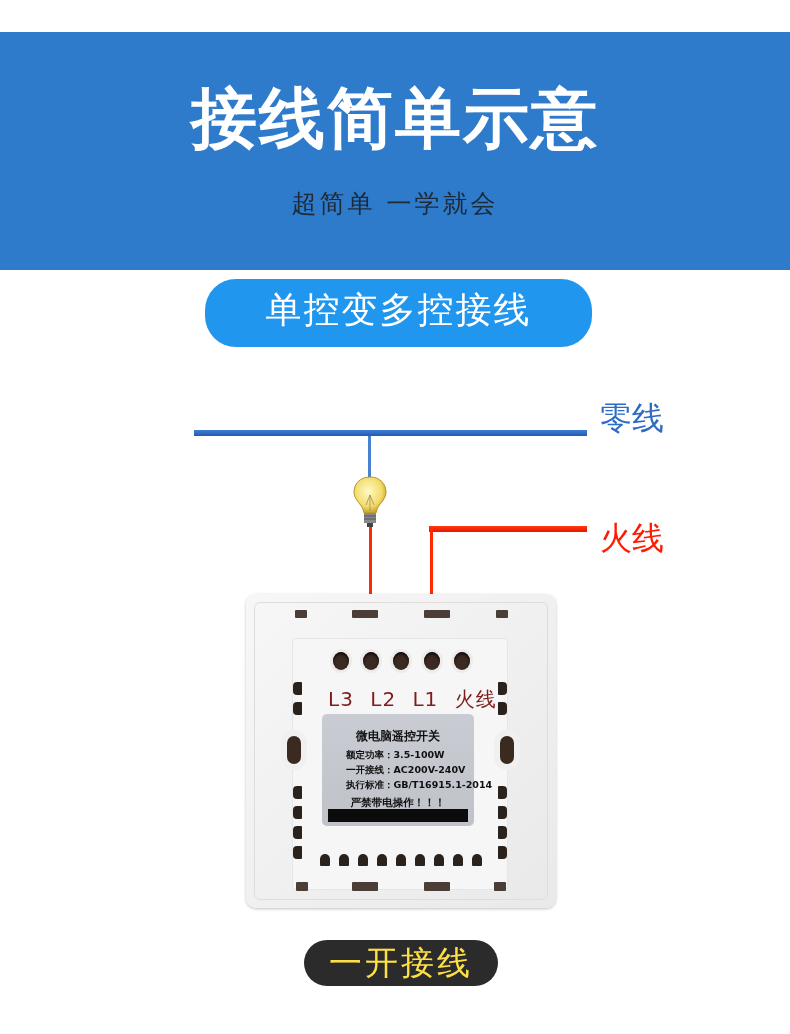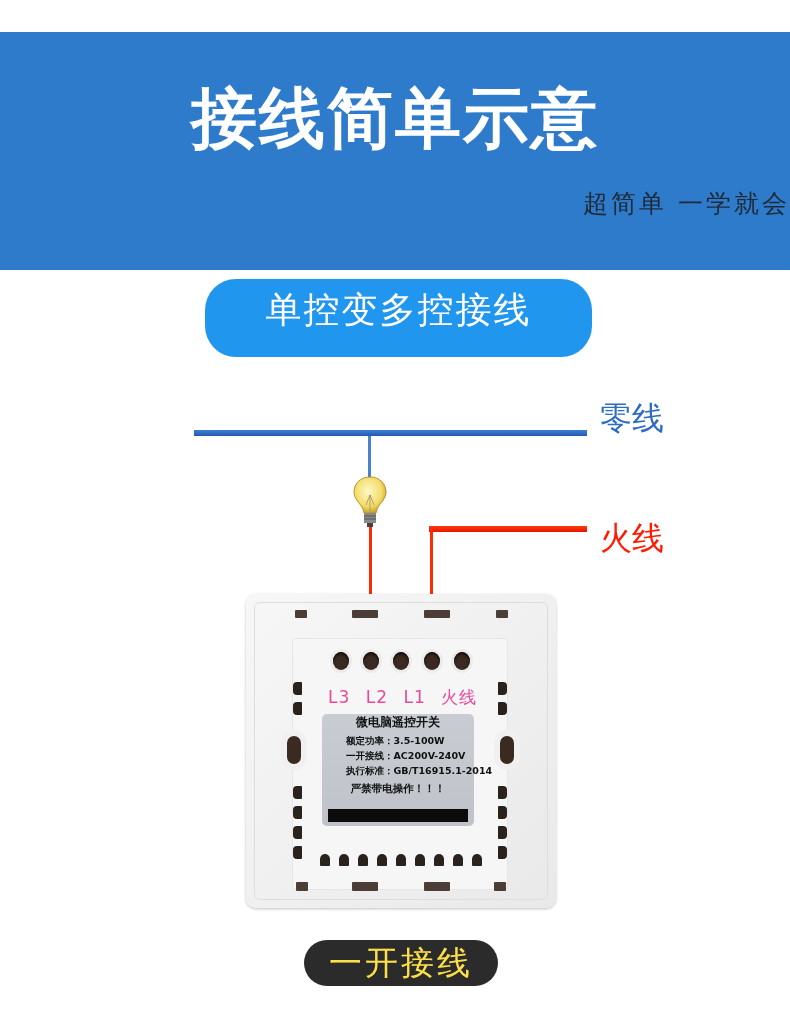--- a/index.html
+++ b/index.html
@@ -2,48 +2,48 @@
 <html><head>
 <meta charset="utf-8">
 <style>
   * { box-sizing: border-box; margin: 0; padding: 0; }
   html, body { width: 790px; height: 1034px; background: #ffffff; overflow: hidden; }
   body { position: relative; font-family: "DejaVu Sans", sans-serif; }
 
   .banner { position: absolute; left: 0; top: 0; width: 790px; height: 238px; background: #2e7bcc; margin-top: 32px; }
   .banner-title { position: absolute; left: 0; top: 42px; width: 790px; text-align: center;
     color: #ffffff; font-size: 66px; font-weight: bold; letter-spacing: 2px; line-height: 90px; }
-  .banner-sub { position: absolute; left: 0; top: 154px; width: 790px; text-align: right;
+  .banner-sub { position: absolute; left: 0; top: 154px; width: 790px; text-align: center;
     color: #1e2a36; font-size: 25px; letter-spacing: 3px; line-height: 36px; }
 
-  .pill { position: absolute; left: 205px; top: 279px; width: 387px; height: 78px; border-radius: 31px;
+  .pill { position: absolute; left: 205px; top: 279px; width: 387px; height: 68px; border-radius: 31px;
     background: #2196ee; color: #ffffff; font-size: 36px; text-align: center; line-height: 62px; letter-spacing: 2px; }
 
   .wire { position: absolute; }
   .wire-label { position: absolute; font-size: 32px; line-height: 32px; }
 
   .plate { position: absolute; left: 246px; top: 594px; width: 310px; height: 314px; border-radius: 10px;
     background: linear-gradient(135deg, #f7f7f7, #e9e9e9); box-shadow: 0 1px 3px rgba(0,0,0,0.25); }
   .plate-inner { position: absolute; left: 8px; top: 8px; right: 8px; bottom: 8px; border-radius: 6px;
     border: 1px solid #e0dcd8; }
   .plate-center { position: absolute; left: 292px; top: 638px; width: 216px; height: 252px; background: #f6f6f6;
     border: 1px solid #e6e6e6; border-radius: 4px; }
   .slot { position: absolute; background: #4a3e36; border-radius: 1px; }
   .hole { position: absolute; width: 16px; height: 18px; border-radius: 50%; background: #3b2a22;
     box-shadow: 0 0 0 3px #ececec, inset 0 2px 3px #120a06; }
   .notch { position: absolute; width: 9px; height: 13px; background: #2a221d; border-radius: 4px 1px 1px 4px; }
   .notch.r { border-radius: 1px 4px 4px 1px; }
   .bnotch { position: absolute; width: 10px; height: 12px; background: #2a221d; border-radius: 5px 5px 1px 1px; }
   .oval { position: absolute; width: 14px; height: 28px; border-radius: 7px; background: #3a2a20;
     box-shadow: 0 0 0 6px #f0f0f0; }
-  .terminal-labels { position: absolute; left: 328px; top: 686px; font-size: 17px; color: #ec4899; letter-spacing: 1px; }
+  .terminal-labels { position: absolute; left: 328px; top: 686px; font-size: 20px; color: #7f1d1d; letter-spacing: 1px; }
   .terminal-labels span { margin-right: 9px; }
 
   .label-card { position: absolute; left: 322px; top: 714px; width: 152px; height: 112px; border-radius: 5px;
-    background: linear-gradient(180deg, #c9ccd3, #bfc2c9); color: #111; padding: 0 5px 0 5px; }
+    background: linear-gradient(180deg, #c9ccd3, #bfc2c9); color: #111; padding: 14px 5px 0 5px; }
   .label-title { text-align: center; font-size: 12px; font-weight: bold; line-height: 16px; margin-bottom: 3px; }
   .label-line { font-size: 9.5px; line-height: 15px; font-weight: bold; white-space: nowrap; margin-left: 19px; }
   .label-warn { text-align: center; font-size: 10.5px; font-weight: bold; line-height: 18px; margin-top: 1px; }
   .label-bar { position: absolute; left: 6px; right: 6px; bottom: 4px; height: 13px; background: #0b0b0b; }
 
   .dark-pill { position: absolute; left: 304px; top: 940px; width: 194px; height: 46px; border-radius: 23px;
     background: #2b2b2b; color: #fde047; font-size: 33px; text-align: center; line-height: 46px; letter-spacing: 3px; }
 </style>
 </head>
 <body>

